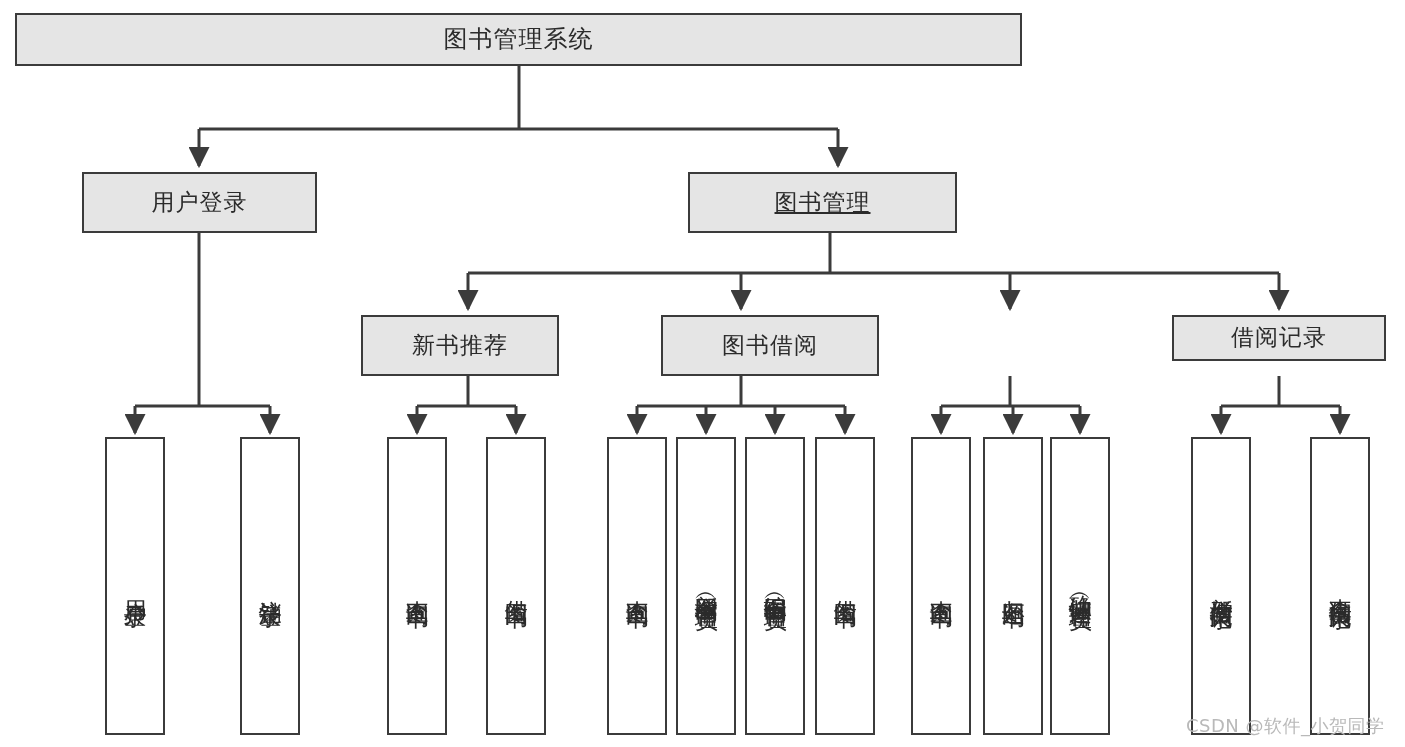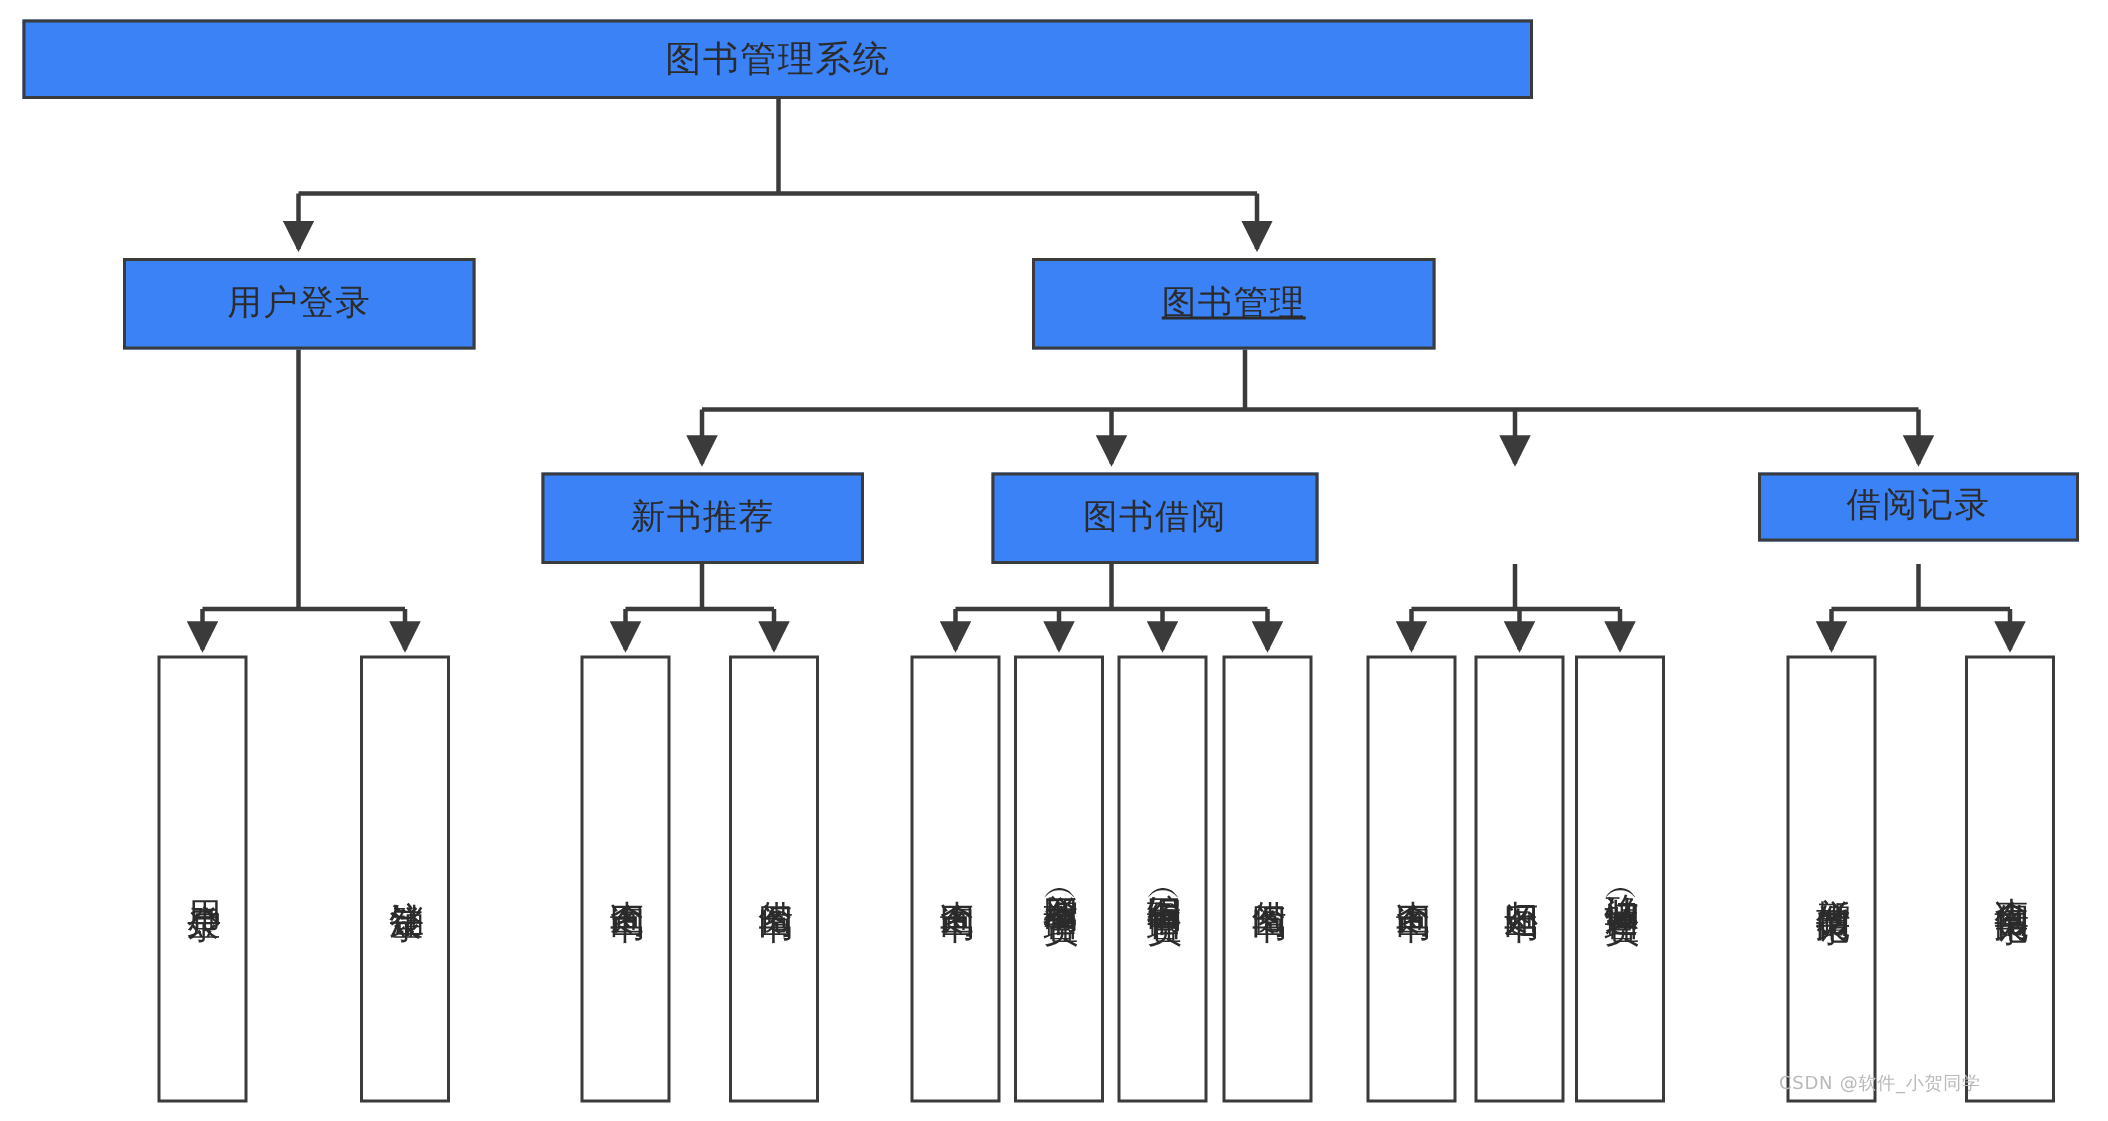--- a/index.html
+++ b/index.html
@@ -14,21 +14,21 @@
     position: relative;
     width: 1405px;
     height: 747px;
     background: #ffffff;
     overflow: hidden;
   }
   .node {
     position: absolute;
     box-sizing: border-box;
     border: 2.5px solid #3b3b3b;
-    background: #3b82f6;
+    background: #e5e5e5;
     display: flex;
     align-items: center;
     justify-content: center;
     color: #2b2b2b;
   }
   .node.horiz {
     font-size: 23px;
     letter-spacing: 1px;
     line-height: 1.1;
   }
@@ -57,21 +57,21 @@
   #edges {
     position: absolute;
     left: 0;
     top: 0;
     width: 1405px;
     height: 747px;
     pointer-events: none;
   }
   .watermark {
     position: absolute;
-    font-size: 12px;
+    font-size: 18px;
     color: #b9b9b9;
     letter-spacing: 0.5px;
     white-space: nowrap;
     left: 1186px;
     top: 714px;
   }
 </style>
 </head>
 <body>
 
@@ -131,21 +131,21 @@
     <span>图书管理系统</span>
   </div>
 
   <div class="node horiz" style="left:82px; top:172px; width:235px; height:61px;">
     <span>用户登录</span>
   </div>
   <div class="node horiz" style="left:688px; top:172px; width:269px; height:61px;text-decoration:underline;">
     <span>图书管理</span>
   </div>
 
-  <div class="node horiz" style="left:361px; top:315px; width:215px; height:61px;">
+  <div class="node horiz" style="left:361px; top:315px; width:198px; height:61px;">
     <span>新书推荐</span>
   </div>
   <div class="node horiz" style="left:633px; top:315px; width:218px; height:61px;margin-left:28px;">
     <span>图书借阅</span>
   </div>
   <div class="node horiz" style="left:1172px; top:315px; width:214px; height:46px;">
     <span>借阅记录</span>
   </div>
 
   <div class="leaf" style="left:105px; top:437px; width:60px; height:298px;">

